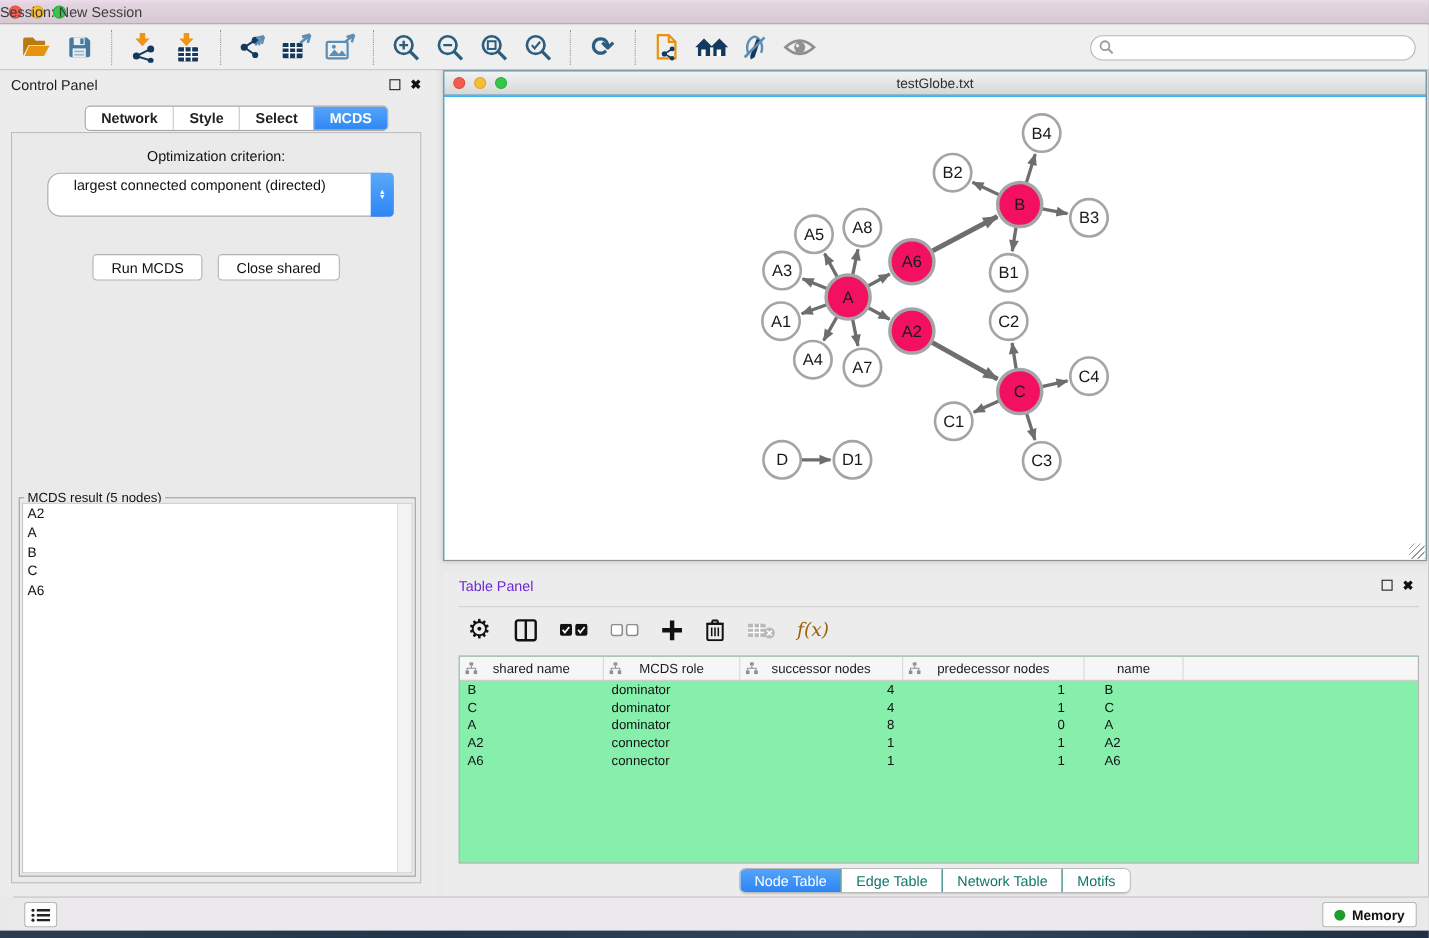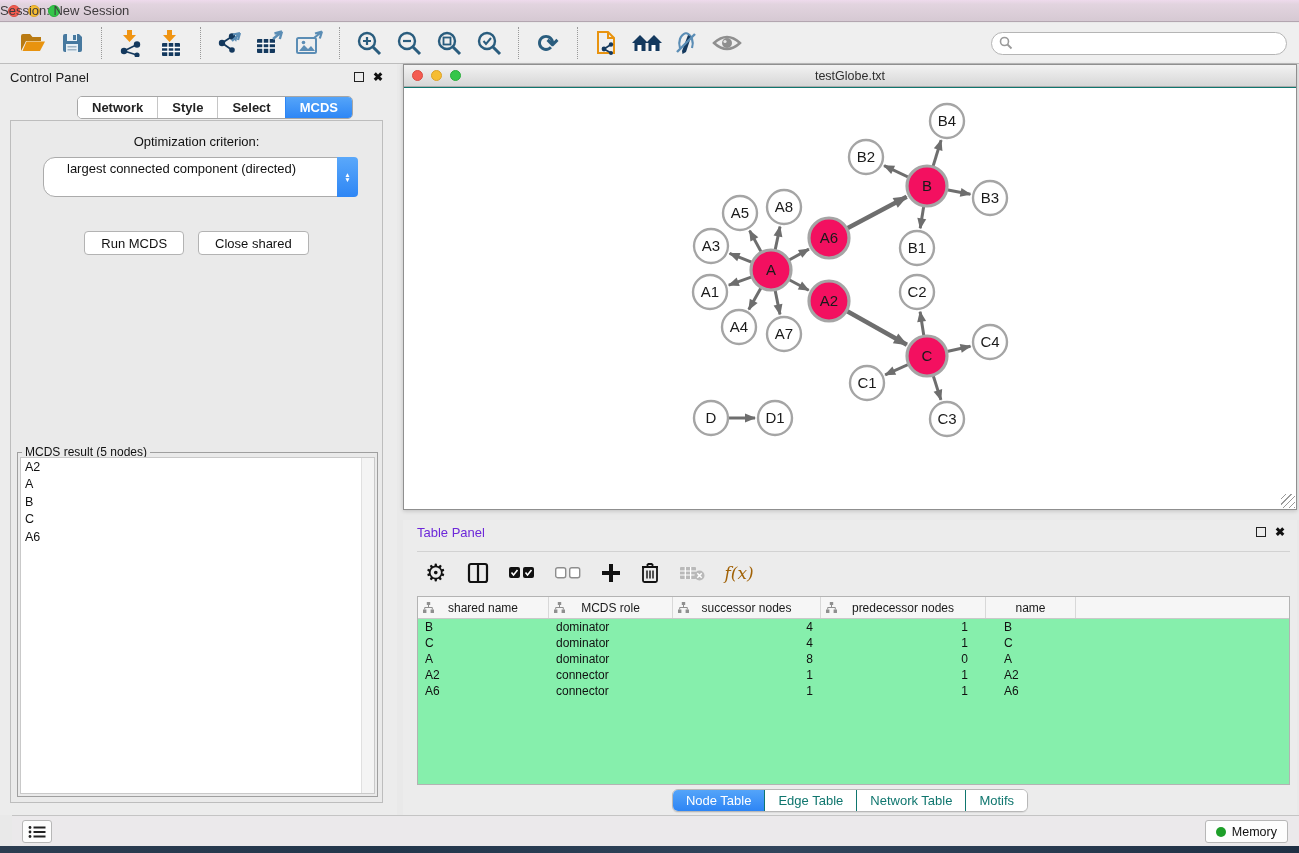--- a/index.html
+++ b/index.html
@@ -63,21 +63,21 @@
   .mcds-legend { position:absolute; top:-8px; left:4px; background:#eaeaea; padding:0 3px;
     font-size:12px; color:#111; }
   .mcds-list { position:absolute; left:2px; right:2px; top:4px; bottom:2px; background:#fff;
     border:1px solid #c9c9c9; overflow:hidden; }
   .mcds-scroll { position:absolute; right:0; top:0; bottom:0; width:13px; background:#f4f4f4;
     border-left:1px solid #e0e0e0; }
   .mcds-item { font-size:12.5px; color:#111; padding:1.5px 0 1.5px 4px; line-height:14.5px; }
 
   
   .net-window { position:absolute; left:403px; top:64px; width:894px; height:446px;
-    border:1px solid #8f8f8f; background:#0f766e; box-shadow:0 1px 4px rgba(0,0,0,.18); }
+    border:1px solid #8f8f8f; background:#0ea5e9; box-shadow:0 1px 4px rgba(0,0,0,.18); }
   .net-titlebar { position:absolute; top:0; left:0; right:0; height:22px;
     background:linear-gradient(#f2f2f2,#d7d7d7); border-bottom:1px solid #ababab; }
   .net-titlebar .title { position:absolute; left:0; right:0; top:4px; text-align:center;
     font-size:12.5px; color:#2e2e2e; }
   .net-canvas { position:absolute; top:23px; left:0; right:0; bottom:0; background:#fff; overflow:hidden; }
   .grip { position:absolute; right:1px; bottom:1px; width:14px; height:14px;
     background:repeating-linear-gradient(135deg, transparent 0 3px, #9a9a9a 3px 4px); }
 
   
   .table-panel { position:absolute; left:403px; top:520px; width:894px; height:295px; background:#ececec; }
@@ -101,21 +101,21 @@
 
   .bottom-tabs { position:absolute; left:0; right:0; bottom:3px; display:flex; justify-content:center; }
   .bt-group { display:flex; border:1px solid #b8b8b8; border-radius:6px; overflow:hidden; background:#fff;
     box-shadow:0 1px 1px rgba(0,0,0,.08); }
   .bt-tab { padding:3px 13px; font-size:13px; color:#0f766e; background:#fff; border-left:1px solid #0f766e; }
   .bt-tab:first-child { border-left:none; }
   .bt-tab.active { background:linear-gradient(#54a4f9,#2d85f5); color:#fff; border-left-color:#2d85f5; }
 
   
   .status-bar { position:absolute; left:12px; top:815px; right:0; height:31px; background:#ebe9eb;
-    border-top:1px solid #c4c4c4; }
+    border-top:1px solid #c4c4c4;font-weight:bold; }
   .list-btn { position:absolute; left:10px; top:4px; width:30px; height:23px; background:#fdfdfd;
     border:1px solid #b7b7b7; border-radius:3px; display:flex; align-items:center; justify-content:center; }
   .memory-btn { position:absolute; right:11px; top:4px; height:23px; background:#fdfdfd;
     border:1px solid #b7b7b7; border-radius:3px; display:flex; align-items:center; gap:6px;
     padding:0 10px; font-size:12.5px; color:#111; }
   .memory-dot { width:10px; height:10px; border-radius:50%; background:#1d9e28; }
   .desktop-strip { position:absolute; left:0; right:0; bottom:0; height:7px;
     background:linear-gradient(90deg,#2c3d51,#22364b 30%,#31455c 60%,#1f3044); }
 </style>
 </head>

